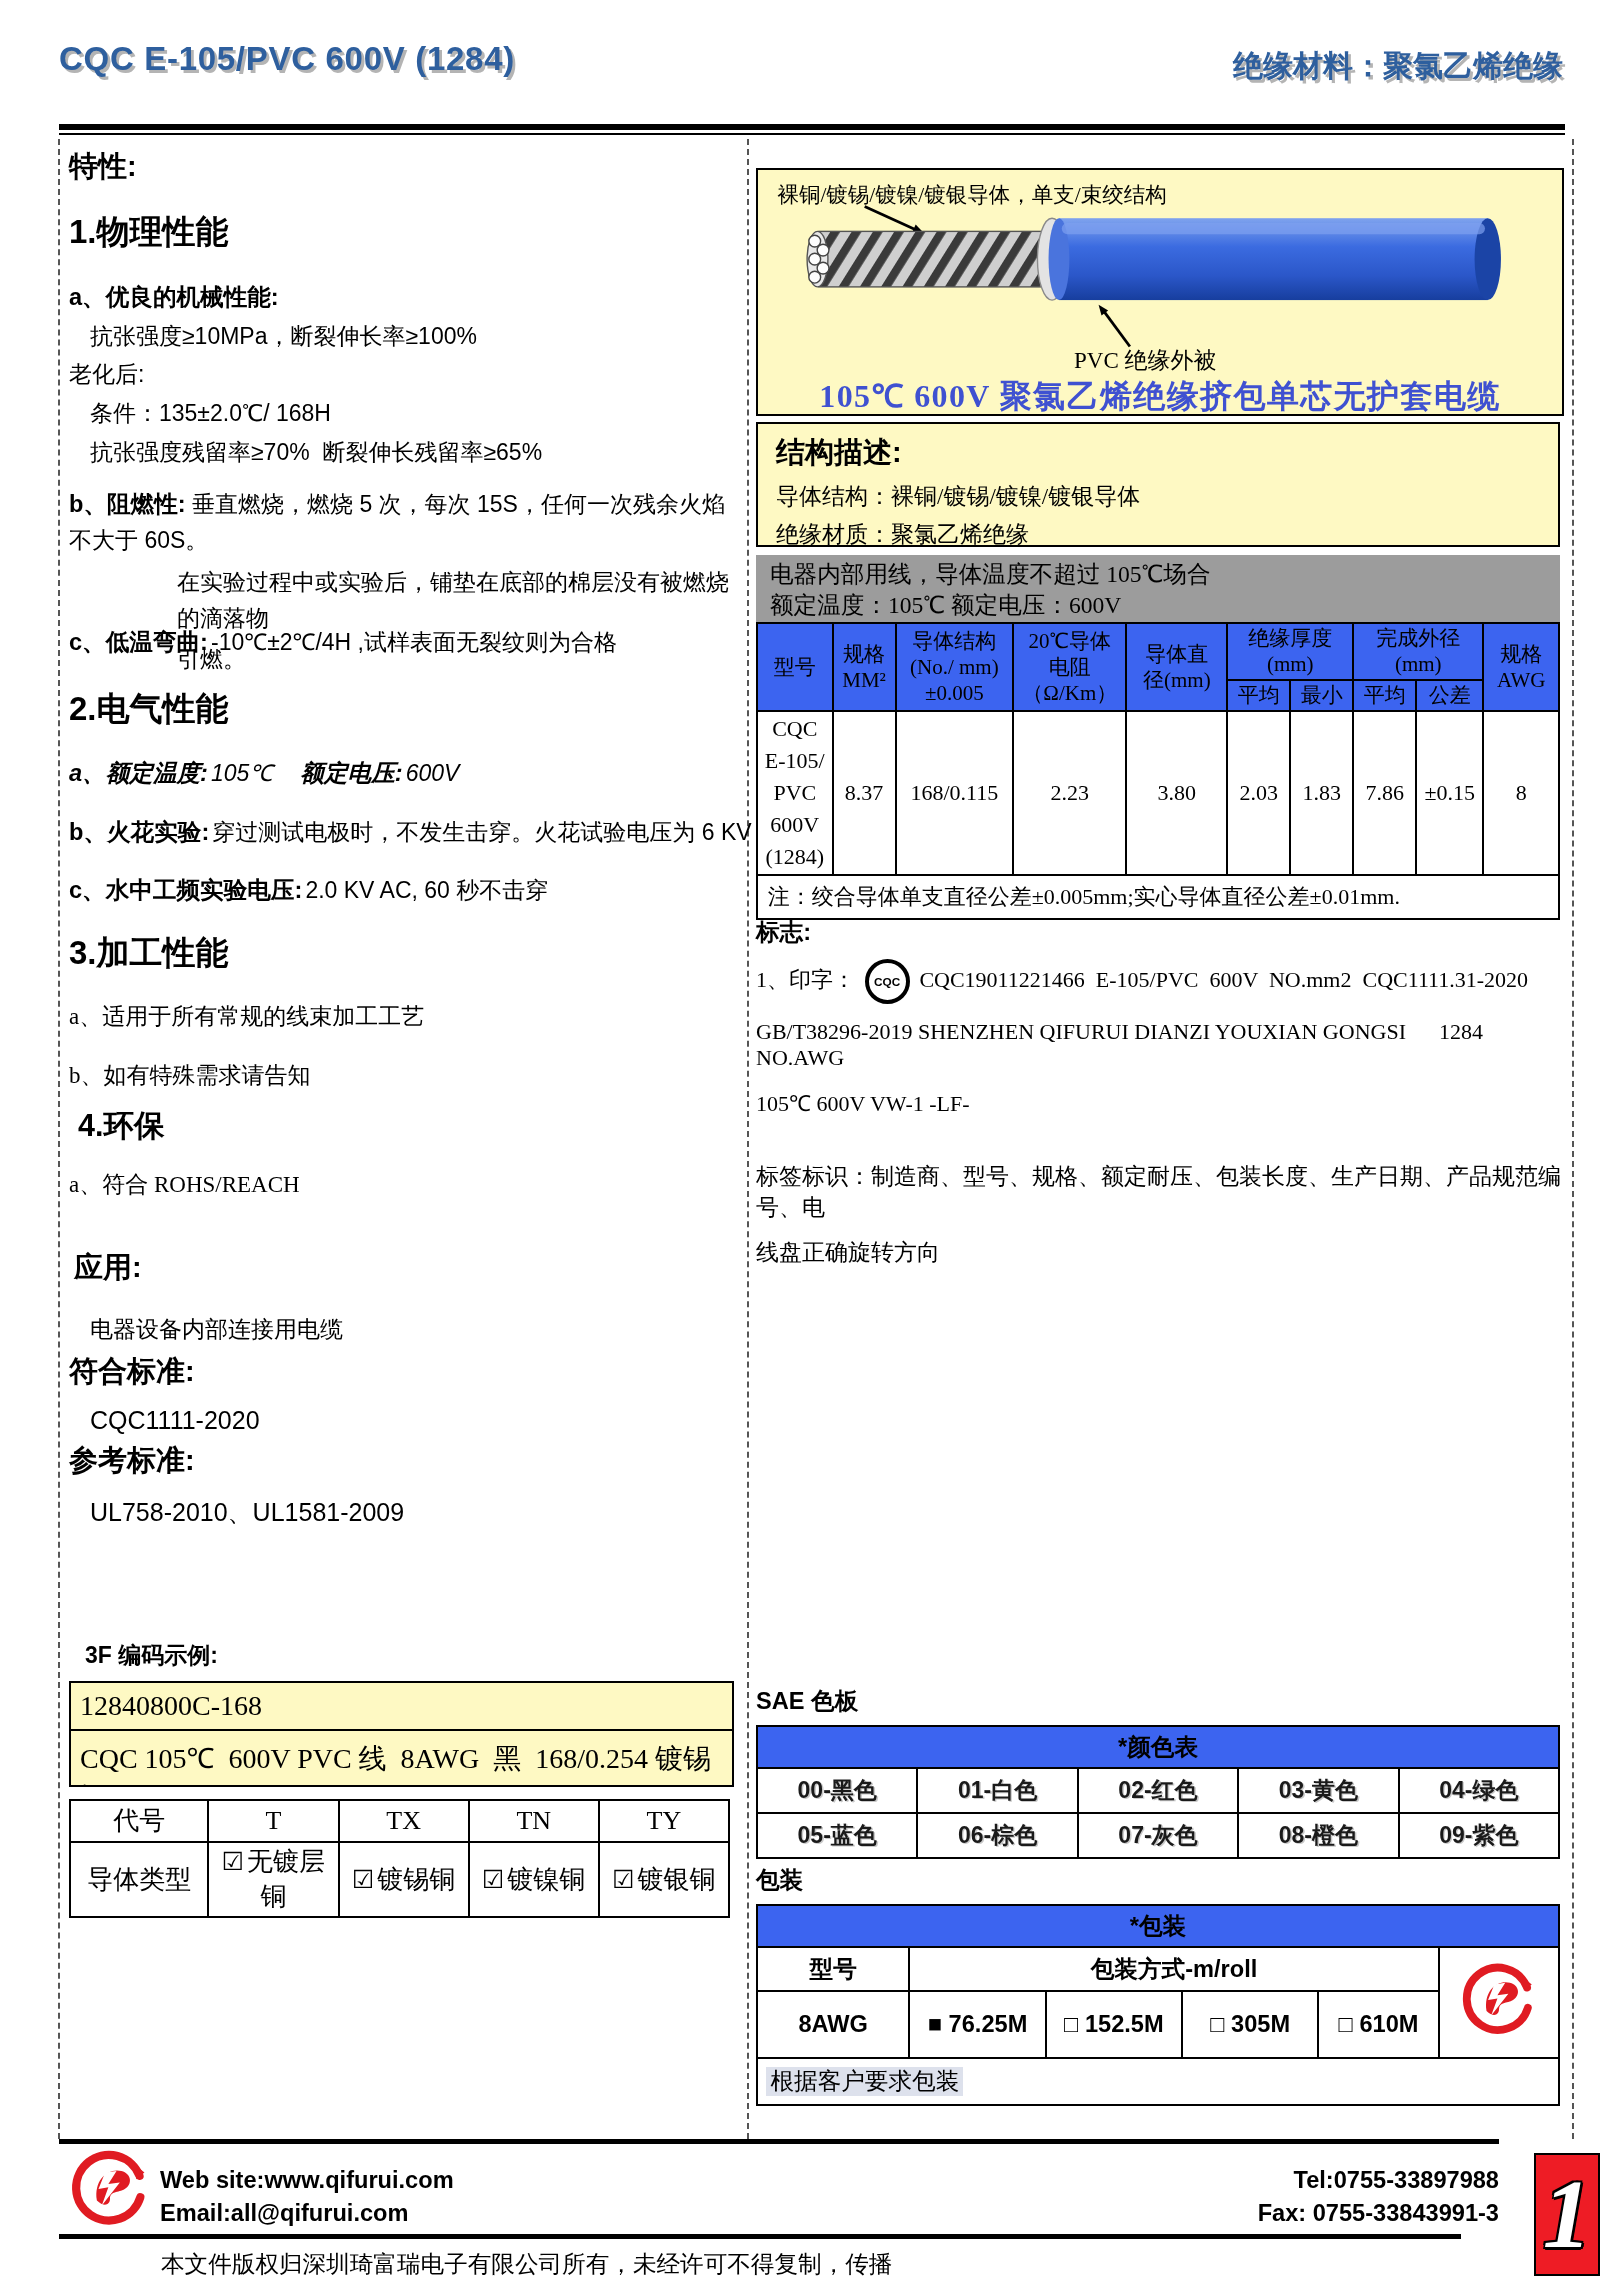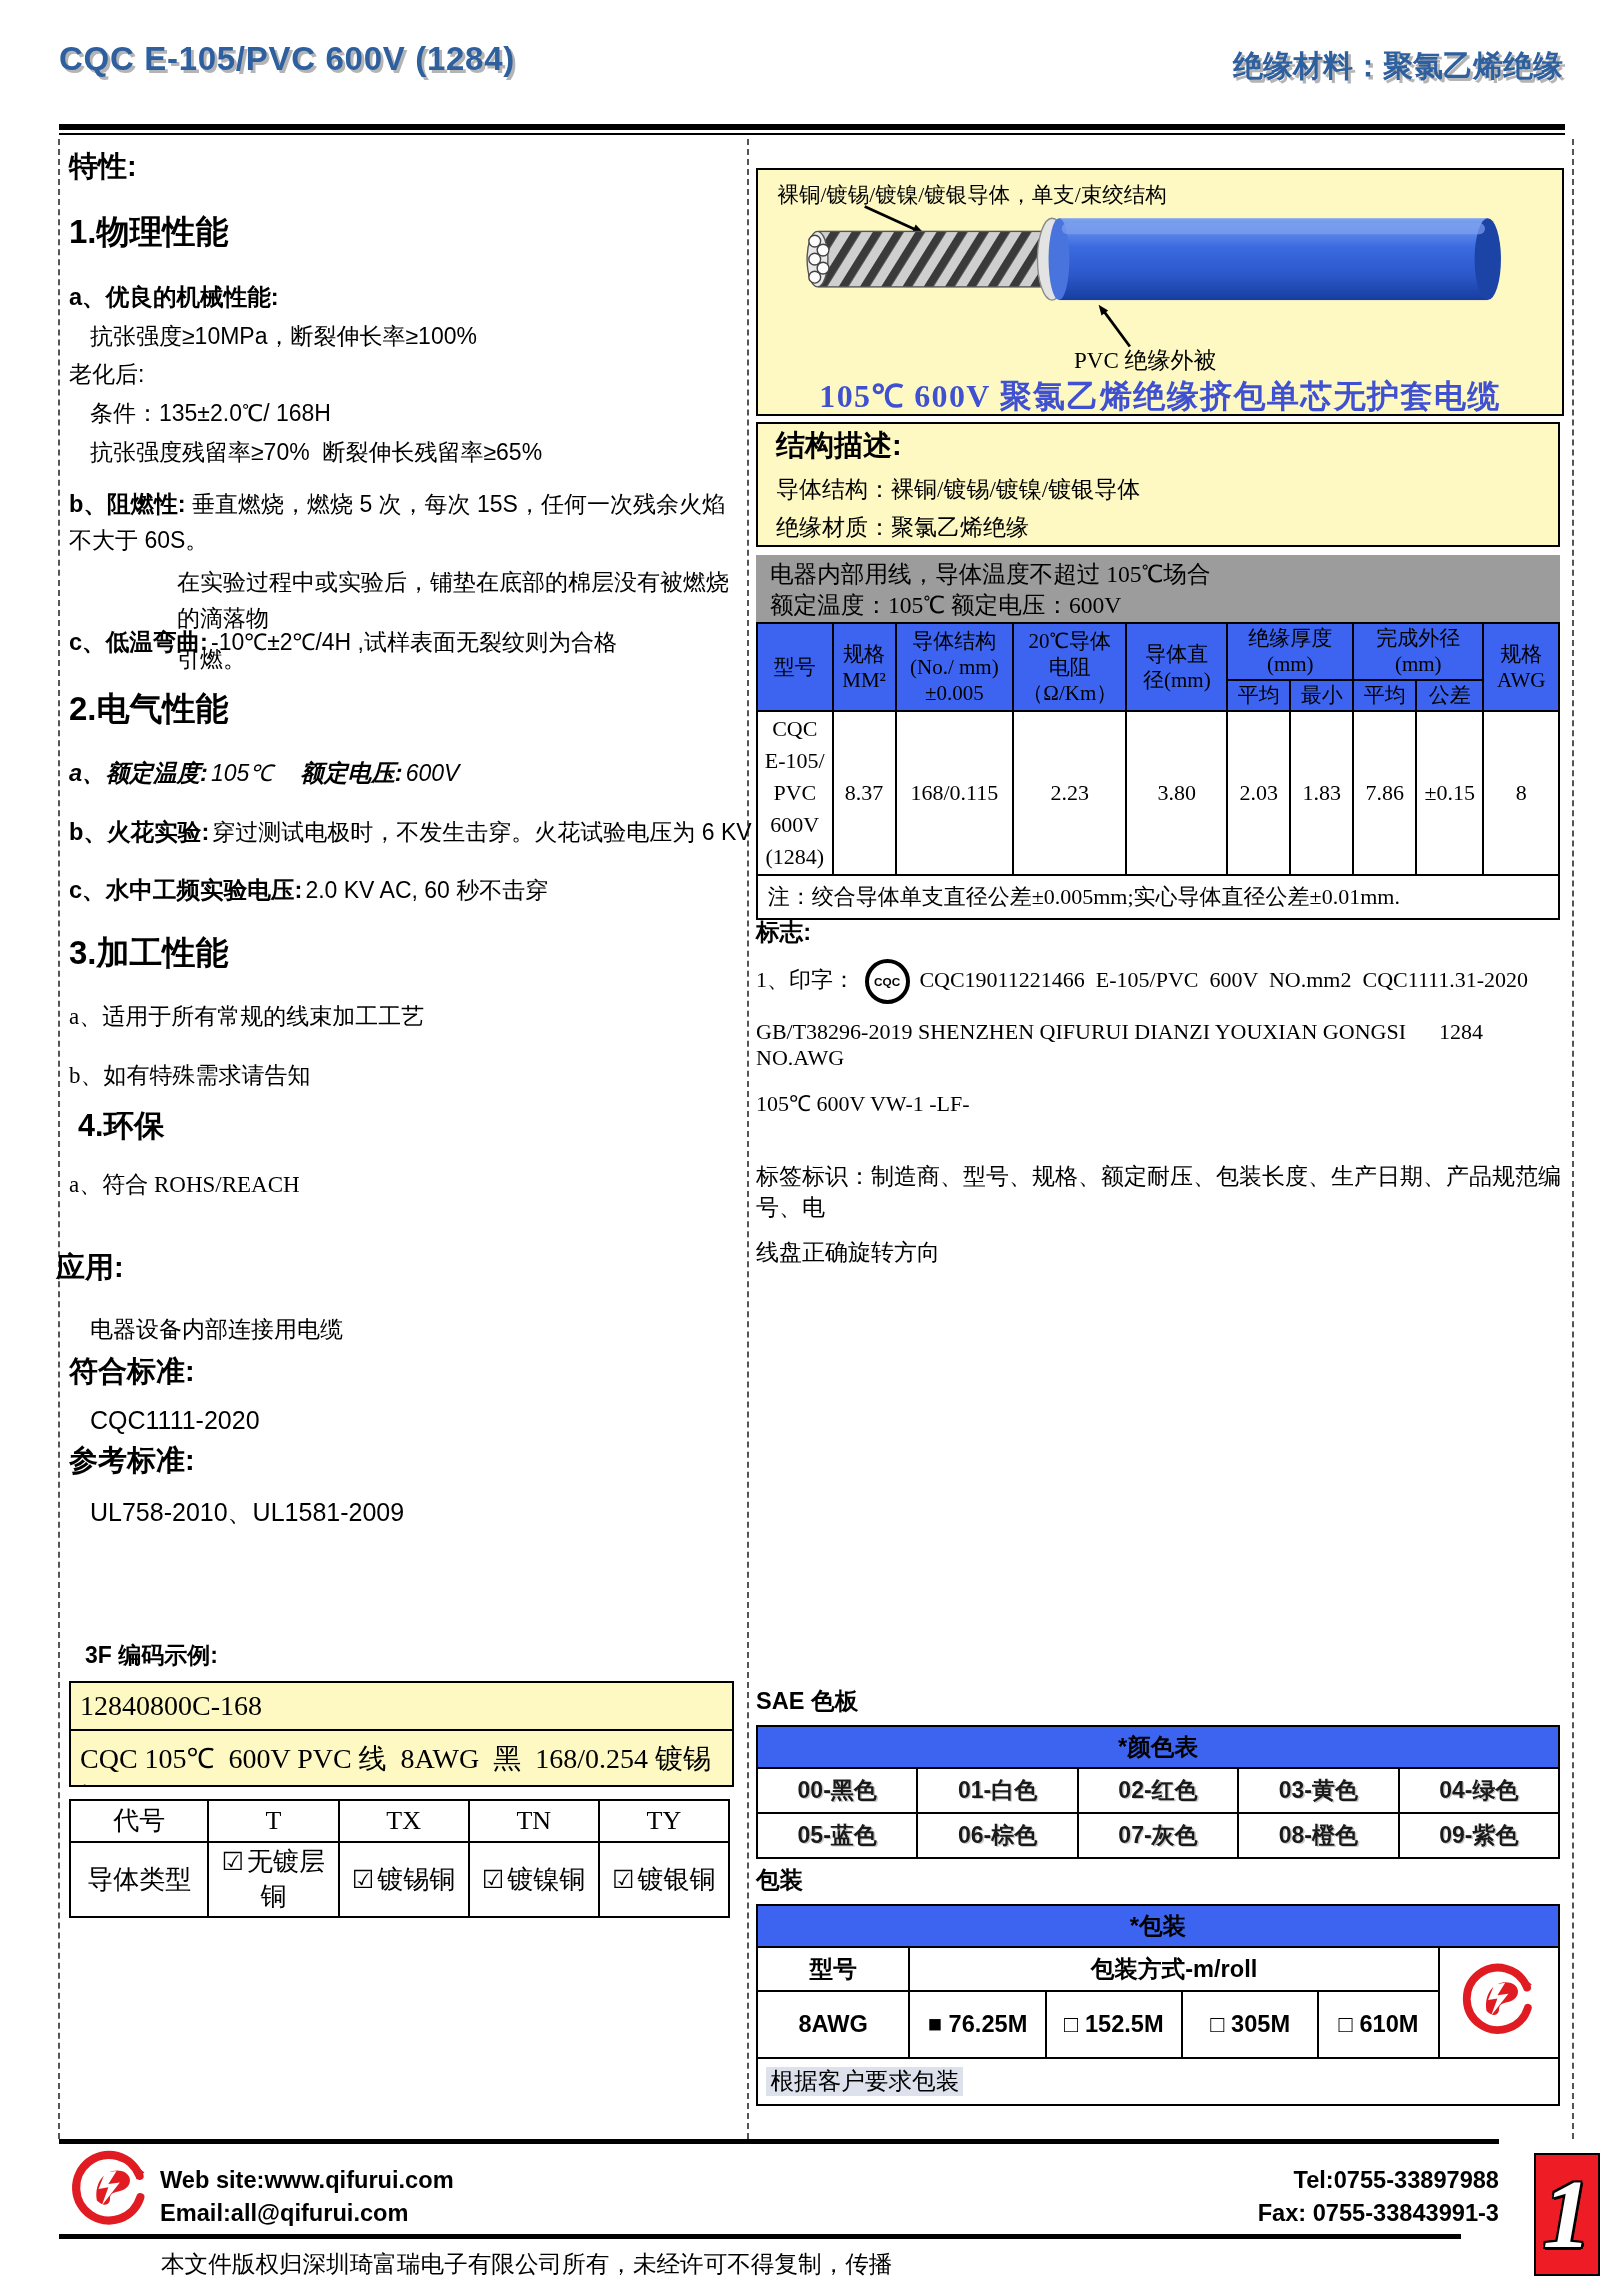--- a/index.html
+++ b/index.html
@@ -114,21 +114,21 @@
     <span class="txt">2.0 KV AC, 60 秒不击穿</span>
   </div>
 
   <div class="abs h-big" style="left:69px;top:931px;">3.加工性能</div>
   <div class="abs txt serif" style="left:69px;top:1001px;">a、适用于所有常规的线束加工工艺</div>
   <div class="abs txt serif" style="left:69px;top:1060px;">b、如有特殊需求请告知</div>
 
   <div class="abs h-mid" style="left:78px;top:1106px;font-size:30.5px;">4.环保</div>
   <div class="abs txt serif" style="left:69px;top:1169px;">a、符合 ROHS/REACH</div>
 
-  <div class="abs h-mid" style="left:56px;top:1248px;text-align:right;">应用:</div>
+  <div class="abs h-mid" style="left:74px;top:1248px;text-align:right;">应用:</div>
   <div class="abs txt serif" style="left:90px;top:1314px;">电器设备内部连接用电缆</div>
 
   <div class="abs h-mid" style="left:69px;top:1352px;">符合标准:</div>
   <div class="abs" style="left:90px;top:1406px;font-size:25px;">CQC1111-2020</div>
 
   <div class="abs h-mid" style="left:69px;top:1441px;">参考标准:</div>
   <div class="abs" style="left:90px;top:1496px;font-size:25px;">UL758-2010、UL1581-2009</div>
 
   <div class="abs lbl" style="left:85px;top:1640px;font-size:23px;">3F 编码示例:</div>
 
@@ -196,21 +196,21 @@
       <rect x="432" y="26" width="610" height="16" rx="8" fill="#7e9ff0" opacity="0.7"></rect>
     </svg>
     <svg class="abs" style="left:271px;top:129px;" width="167" height="49" viewBox="0 0 240 70">
       <line x1="145" y1="68" x2="108" y2="18" stroke="#000" stroke-width="4"></line>
       <polygon points="100,8 113.8,16.4 104.2,23.6" fill="#000"></polygon>
     </svg>
     <div class="abs serif" style="left:316px;top:175px;font-size:23px;">PVC 绝缘外被</div>
     <div class="abs caption-blue" style="left:0;top:203px;width:100%;text-align:center;">105℃ 600V 聚氯乙烯绝缘挤包单芯无护套电缆</div>
   </div>
 
-  <div class="abs box" style="left:756px;top:422px;width:804px;height:125px;padding:2px 18px;box-sizing:border-box;">
+  <div class="abs box" style="left:756px;top:422px;width:804px;height:125px;padding:9px 18px;box-sizing:border-box;">
     <div class="h-mid" style="font-size:29px;">结构描述:</div>
     <div class="serif" style="font-size:23px;margin-top:8.3px;">导体结构：裸铜/镀锡/镀镍/镀银导体</div>
     <div class="serif" style="font-size:23px;margin-top:7px;">绝缘材质：聚氯乙烯绝缘</div>
   </div>
 
   <div class="abs gray-band" style="left:756px;top:555px;width:804px;height:67px;padding:3.5px 14px;box-sizing:border-box;">
     <div>电器内部用线，导体温度不超过 105℃场合</div>
     <div>额定温度：105℃  额定电压：600V</div>
   </div>
 

